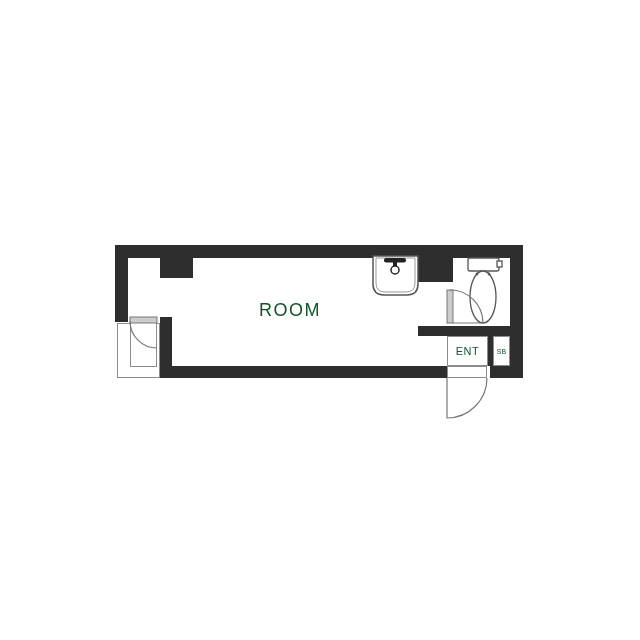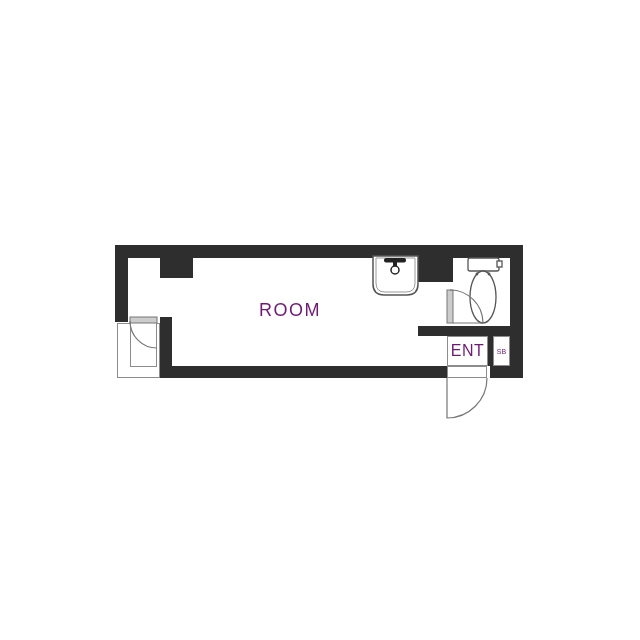--- a/index.html
+++ b/index.html
@@ -8,26 +8,26 @@
     font-family:"Liberation Sans","DejaVu Sans",sans-serif;
     position:relative;overflow:hidden;
   }
   #plan{position:absolute;left:0;top:0;width:640px;height:640px;}
   .wall{position:absolute;background:#2e2e2e;}
   .thinbox{
     position:absolute;border:1px solid #8c8c8c;background:#ffffff;
     box-sizing:border-box;
   }
   .label{
-    position:absolute;color:#701a75;
+    position:absolute;color:#14532d;
     display:flex;align-items:center;justify-content:center;
     white-space:nowrap;
   }
   #room-label{left:240px;top:299px;width:100px;height:22px;font-size:18px;letter-spacing:1.5px;}
-  #ent-label{left:447px;top:336px;width:41px;height:30px;font-size:16px;letter-spacing:0.5px;}
+  #ent-label{left:447px;top:336px;width:41px;height:30px;font-size:11px;letter-spacing:0.5px;}
   #sb-label{left:493px;top:336px;width:17px;height:30px;font-size:7px;}
   svg.fixtures{position:absolute;left:0;top:0;width:640px;height:640px;z-index:3;}
   .thinbox{z-index:2;}
   .wall{z-index:1;}
   .label{z-index:4;}
 </style>
 </head>
 <body>
 
 <div id="plan">

